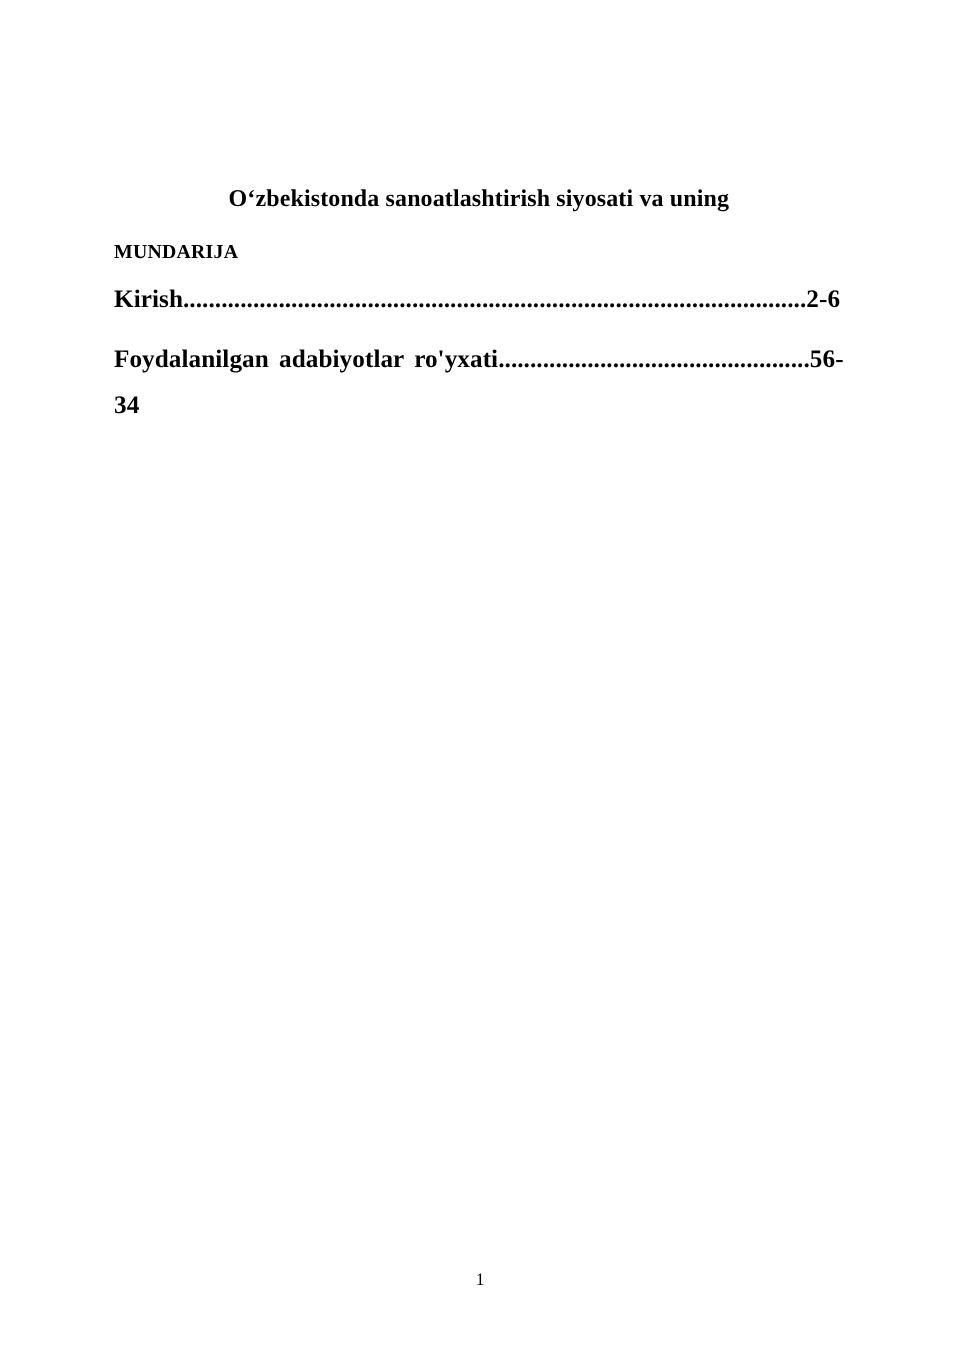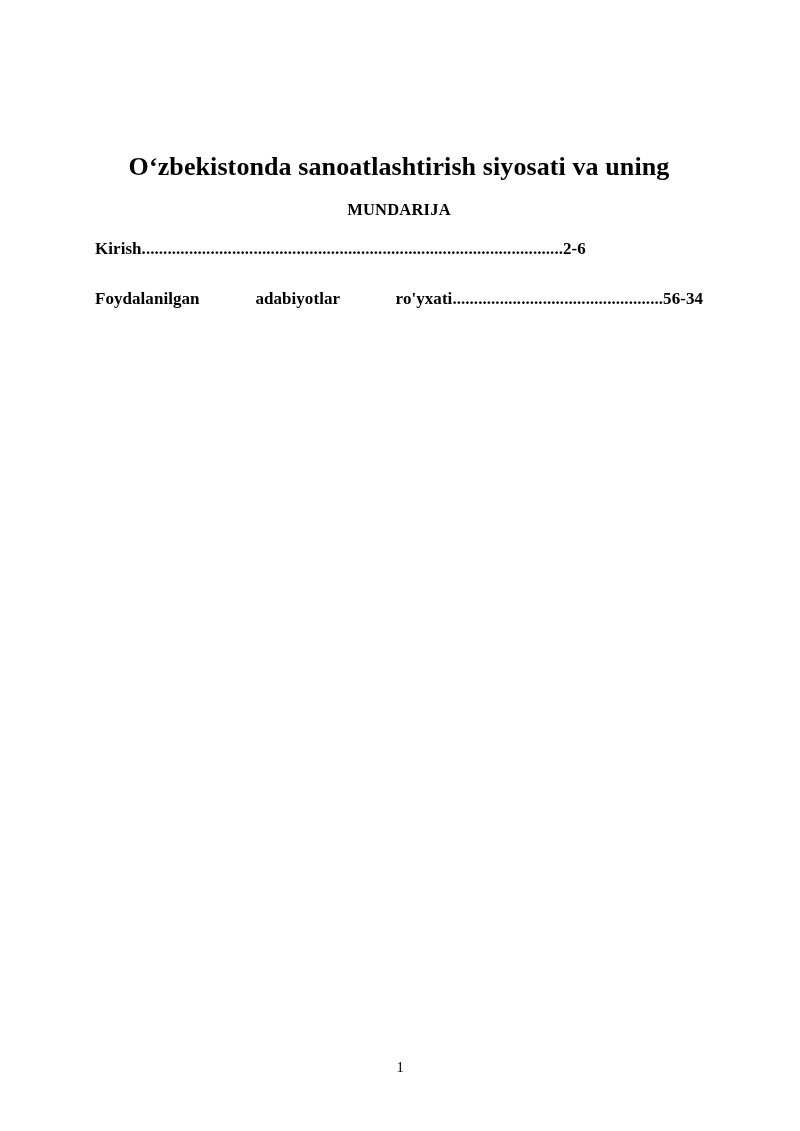--- a/index.html
+++ b/index.html
@@ -21,50 +21,49 @@
     position: absolute;
     left: 95px;
     top: 0;
     width: 608px;
   }
   .doc-title {
     margin: 0;
     padding: 0;
     text-align: center;
     font-weight: bold;
-    font-size: 26px;
+    font-size: 20px;
     line-height: 47px;
     letter-spacing: 0.1px;
   }
   .doc-title .title-line {
     display: block;
     white-space: pre;
   }
   .title-spacer-top {
     height: 143px;
   }
   .toc-heading {
     margin: 0;
     padding: 0;
-    text-align: center;
     font-weight: bold;
     font-size: 16.5px;
     line-height: 40px;
     letter-spacing: 0.2px;
   }
   .toc-list {
     margin: 0;
     padding: 0;
     list-style: none;
   }
   .toc-entry {
     margin: 0 0 12px 0;
     padding: 0;
     font-weight: bold;
-    font-size: 17px;
+    font-size: 21px;
     line-height: 38px;
     text-align: justify;
     text-justify: inter-word;
     letter-spacing: 0.05px;
     word-spacing: 0.2px;
   }
   .toc-entry.last {
     margin-bottom: 0;
   }
   

